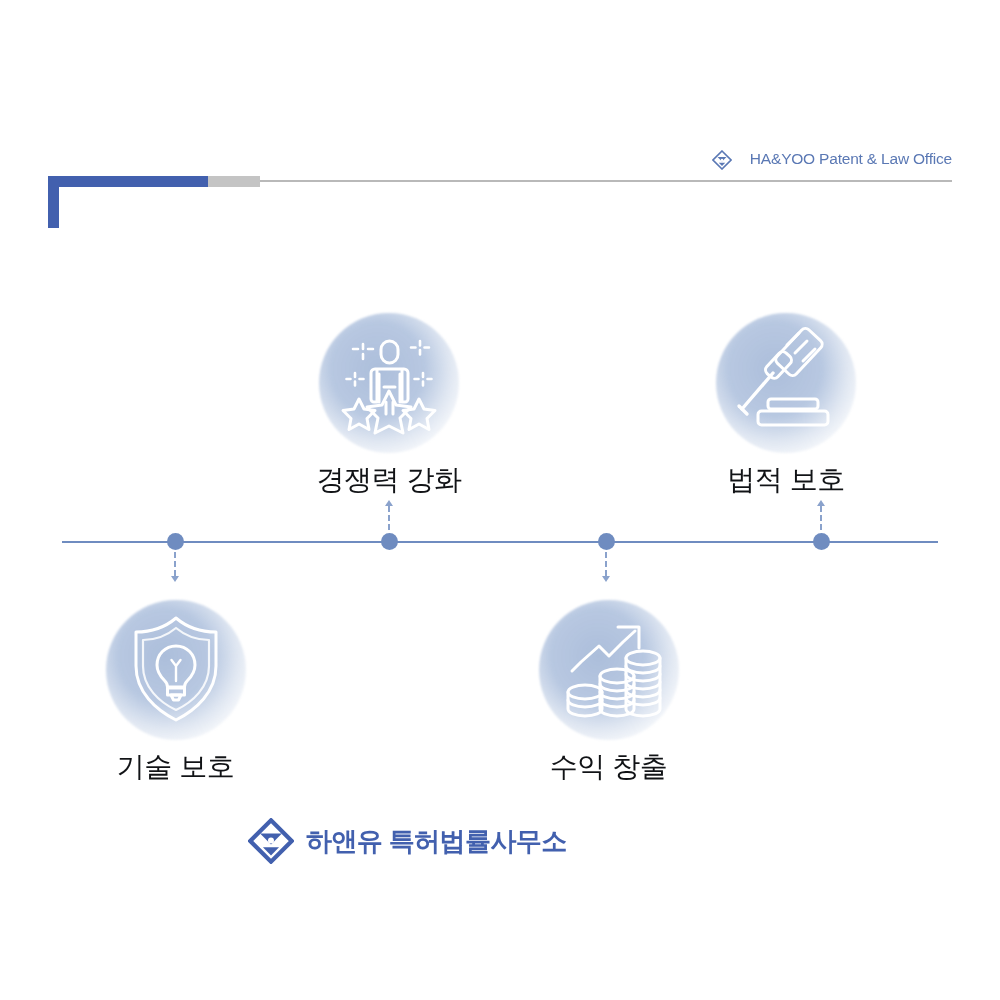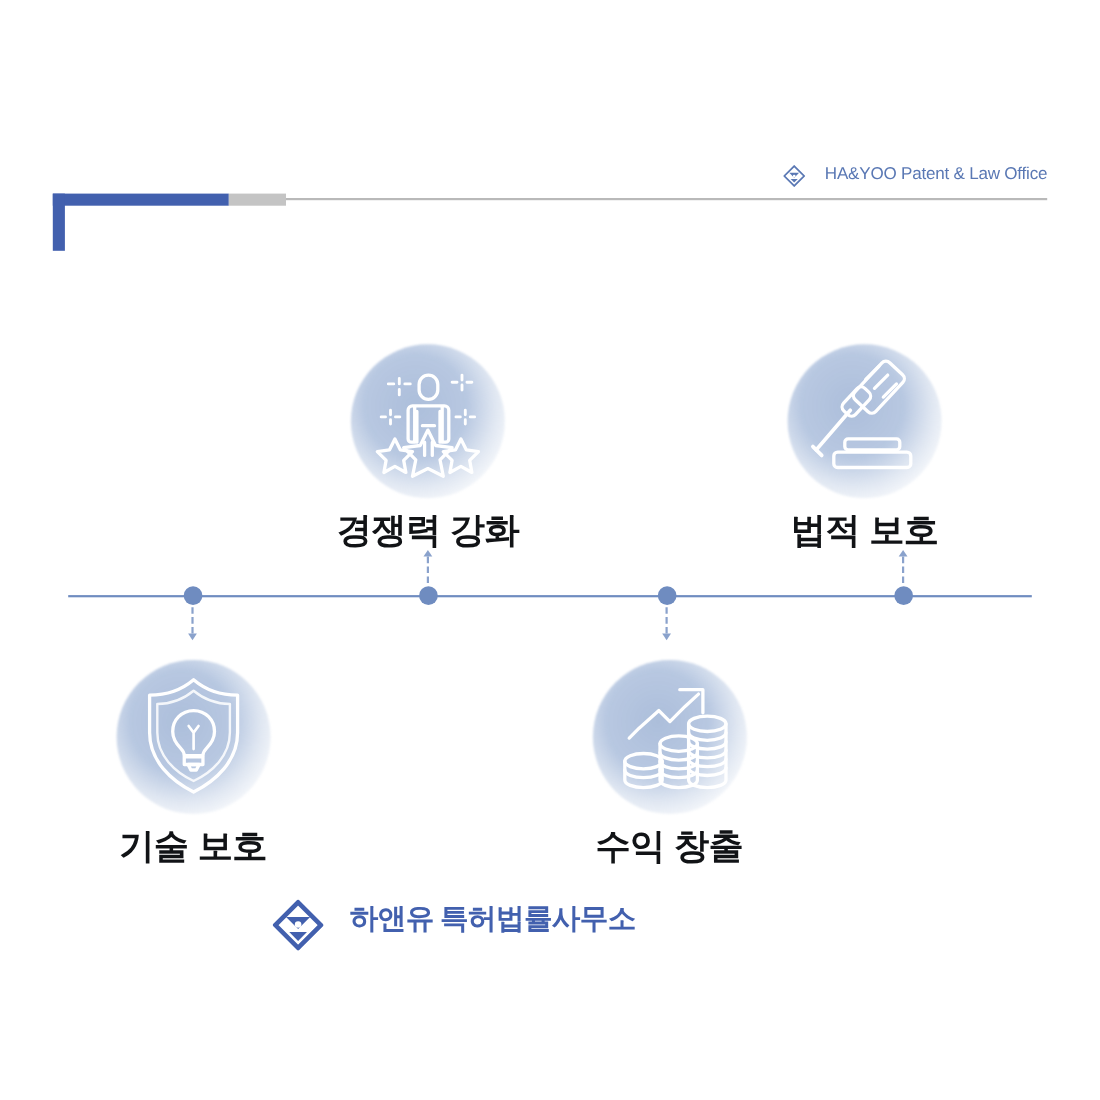--- a/index.html
+++ b/index.html
@@ -119,32 +119,32 @@
        rgba(226,233,243,0.18) 80%,
        rgba(255,255,255,0) 92%);
     filter:blur(1px);
   }
   .icon-svg {
     position:absolute; inset:0;
     width:140px; height:140px;
   }
   .item-label {
     margin-top:8px;
-    font-size:32px;
-    font-weight:bold;
+    font-size:28px;
+    font-weight:normal;
     color:#111316;
     letter-spacing:-0.5px;
     white-space:nowrap;
   }
 
   
   .footer {
     position:absolute;
     left:248px; top:818px;
-    display:flex; align-items:flex-start; gap:24px;font-family:Liberation Serif, serif;
+    display:flex; align-items:center; gap:12px;
   }
   .footer-mark { width:46px; height:46px; display:block; }
   .footer-text {
     font-size:26px;
     font-weight:bold;
     color:#4260ae;
     letter-spacing:-0.6px;
     white-space:nowrap;
   }
 </style>

